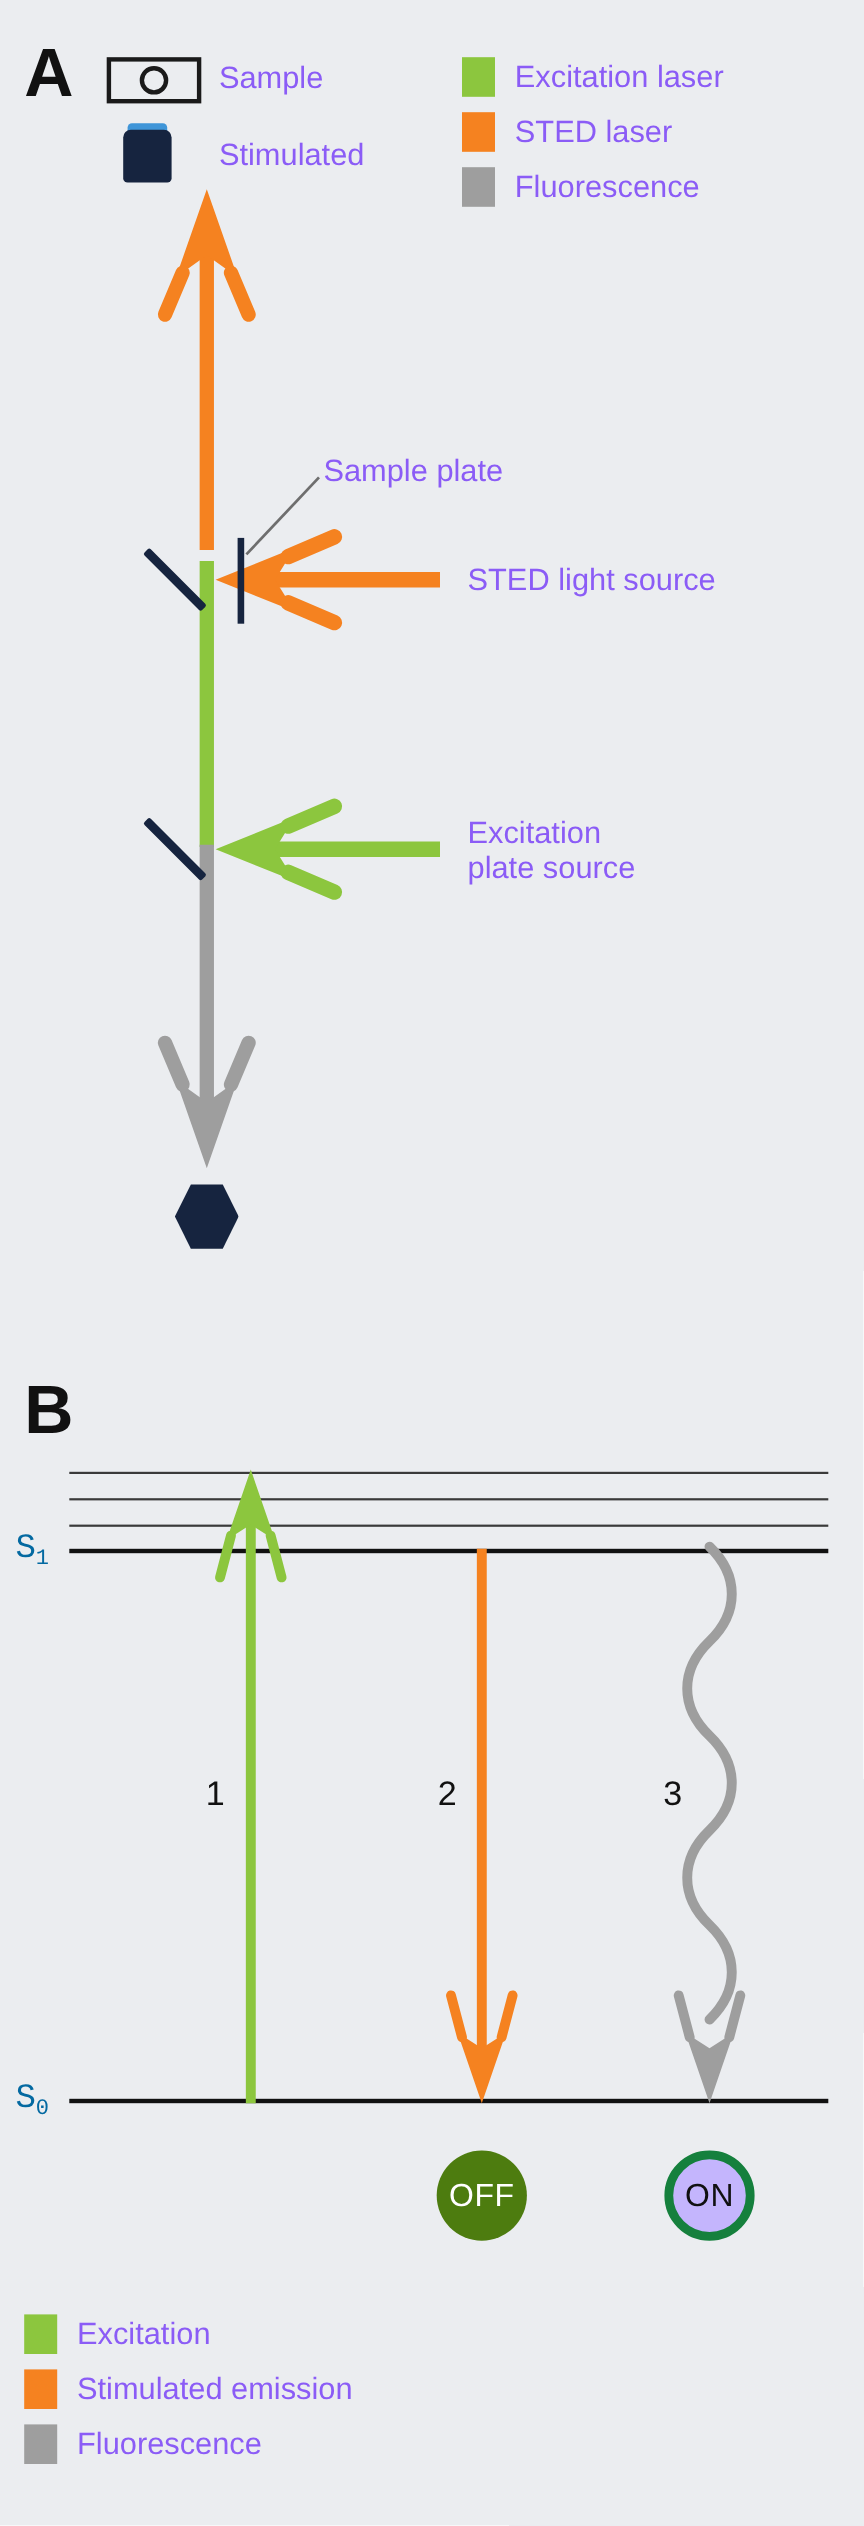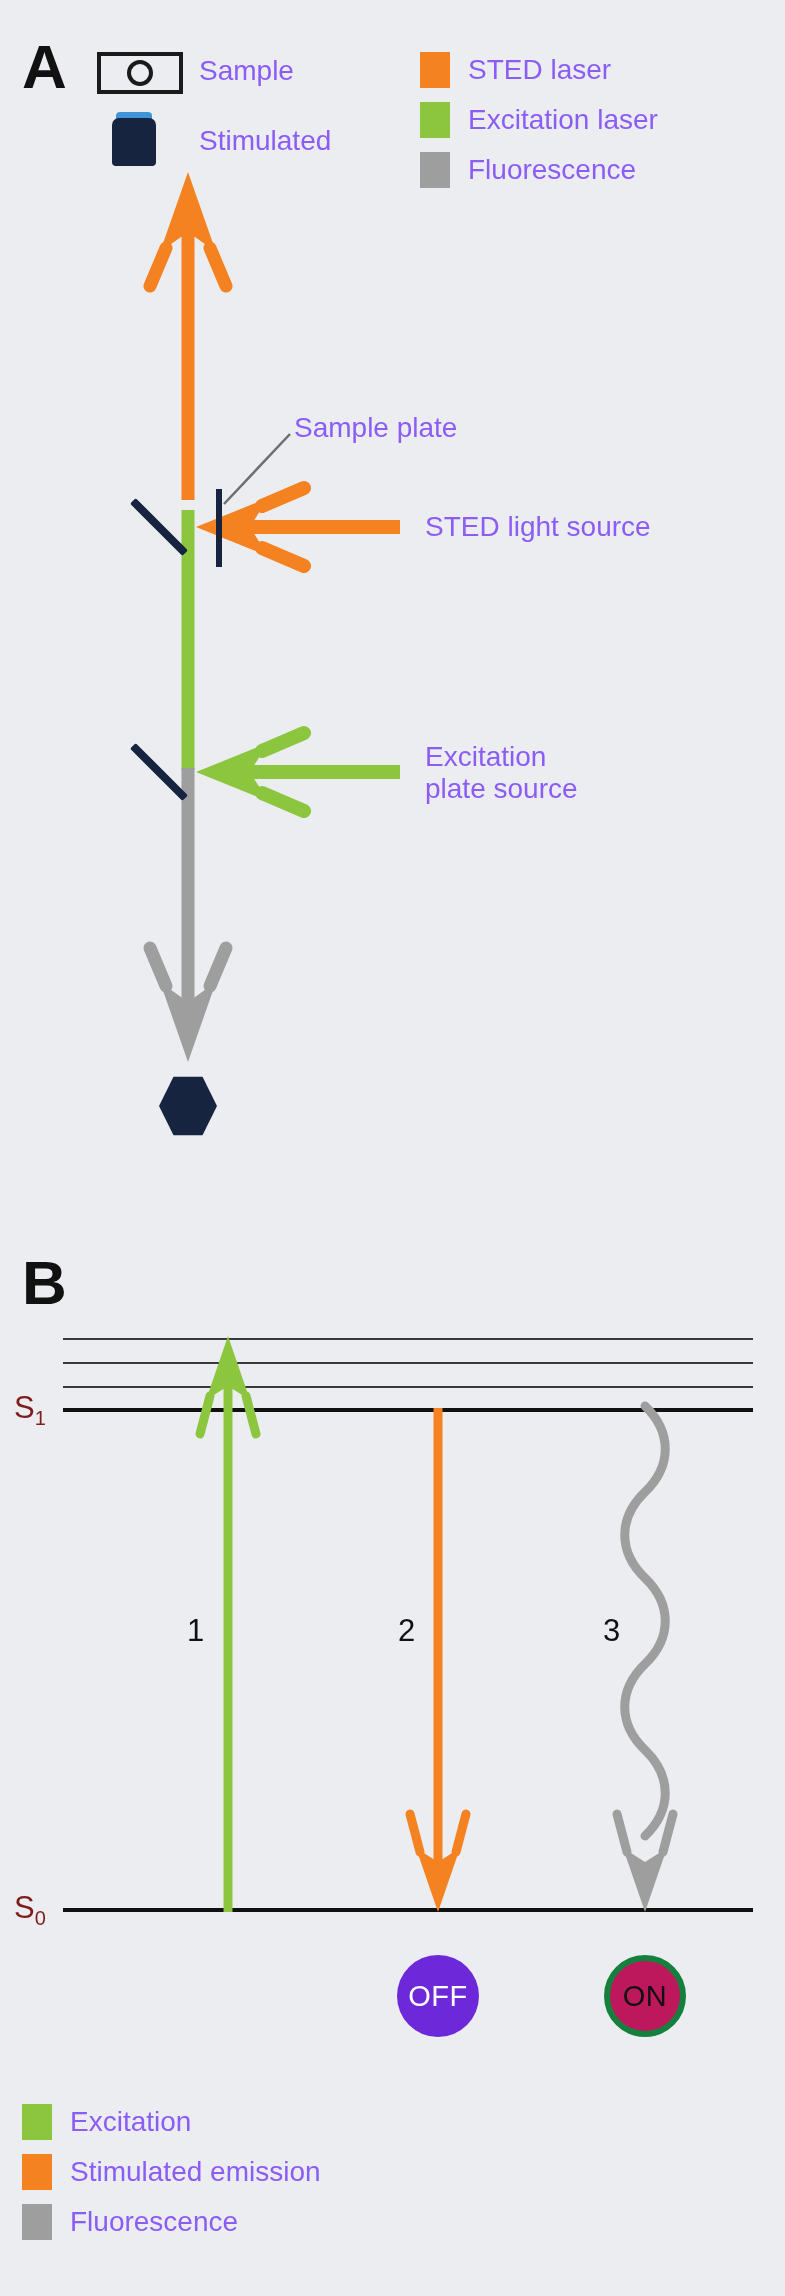--- a/index.html
+++ b/index.html
@@ -123,38 +123,38 @@
     display: flex;
     align-items: center;
     justify-content: center;
     font-family: "Liberation Sans", sans-serif;
     font-size: 29px;
     letter-spacing: 0.5px;
     box-sizing: border-box;
   }
   .state-off {
     width: 82px; height: 82px;
-    background: #6d28d9;
+    background: #4d7c0f;
     color: #ffffff;
   }
   .state-on {
     width: 82px; height: 82px;
-    background: #be185d;
+    background: #c4b5fd;
     color: #111111;
-    border: 6px solid #15803d;
+    border: 8px solid #15803d;
   }
 
   
   .level-thick { height: 4px; background: #111111; }
   .level-thin  { height: 2px; background: #3a3a3a; }
 
   .state-label {
-    font-family: Liberation Sans, sans-serif;
+    font-family: Liberation Mono, monospace;
     font-size: 31px;
-    color: #7f1d1d;
+    color: #0369a1;
   }
   .state-label sub { font-size: 20px; }
 
   .step-num {
     font-family: "Liberation Sans", sans-serif;
     font-size: 31px;
     color: #111111;
   }
 </style>
 </head>
@@ -170,26 +170,26 @@
   <div class="abs lbl" style="left:199px; top:55px;">Sample</div>
 
   <div class="abs objective" style="left:112px; top:112px;">
     <div class="cap"></div>
     <div class="body"></div>
   </div>
   <div class="abs lbl" style="left:199px; top:125px;">Stimulated</div>
 
   <div class="abs" style="left:420px; top:52px;">
     <div class="legend-row" style="margin-bottom:14px;">
+      <div class="swatch" style="background:#8cc63e;"></div>
+      <div class="lbl">Excitation laser</div>
+    </div>
+    <div class="legend-row" style="margin-bottom:14px;">
       <div class="swatch" style="background:#f58220;"></div>
       <div class="lbl">STED laser</div>
-    </div>
-    <div class="legend-row" style="margin-bottom:14px;">
-      <div class="swatch" style="background:#8cc63e;"></div>
-      <div class="lbl">Excitation laser</div>
     </div>
     <div class="legend-row">
       <div class="swatch" style="background:#9e9e9e;"></div>
       <div class="lbl">Fluorescence</div>
     </div>
   </div>
 
   <svg class="abs" style="left:0; top:0;" width="785" height="1180">
 
     <g>

